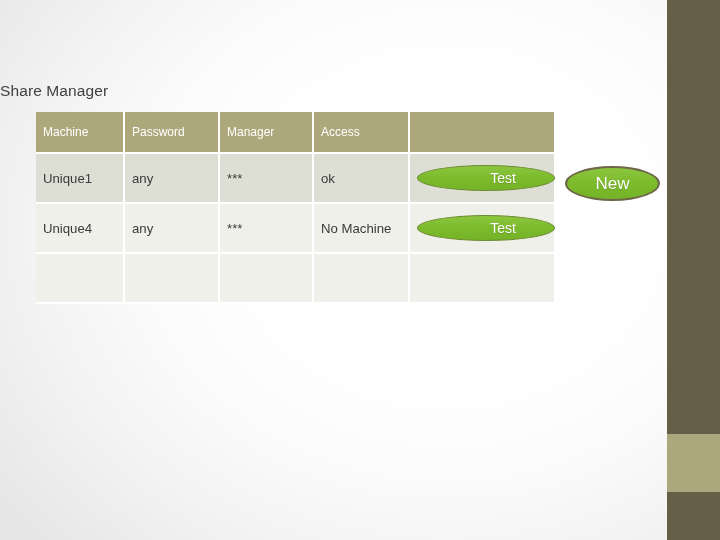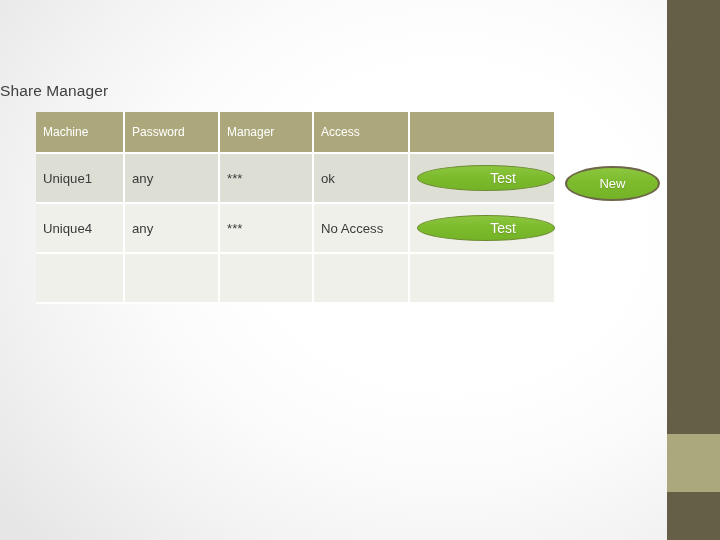--- a/index.html
+++ b/index.html
@@ -124,21 +124,21 @@
     top: 166px;
     width: 95px;
     height: 35px;
     background: linear-gradient(to bottom, #8cc63f 0%, #7cbb2c 48%, #74b327 100%);
     border: 2px solid #6d6648;
     border-radius: 50%;
     display: flex;
     align-items: center;
     justify-content: center;
     color: #ffffff;
-    font-size: 13px;
+    font-size: 17px;
     text-shadow: 0 1px 1px rgba(90,110,40,0.45);
     box-sizing: border-box;
     cursor: pointer;
     user-select: none;
   }
 </style>
 </head>
 <body>
 
 <div id="slide">
@@ -177,21 +177,21 @@
           <div class="ellipse ellipse-test">Test</div>
         </td>
       </tr>
 
 
 
       <tr class="row-even">
         <td>Unique4</td>
         <td>any</td>
         <td>***</td>
-        <td>No Access</td>
+        <td>No Machine</td>
         <td class="btn-cell">
           <div class="ellipse ellipse-test">Test</div>
         </td>
       </tr>
 
 
       <tr class="row-even">
         <td></td>
         <td></td>
         <td></td>

